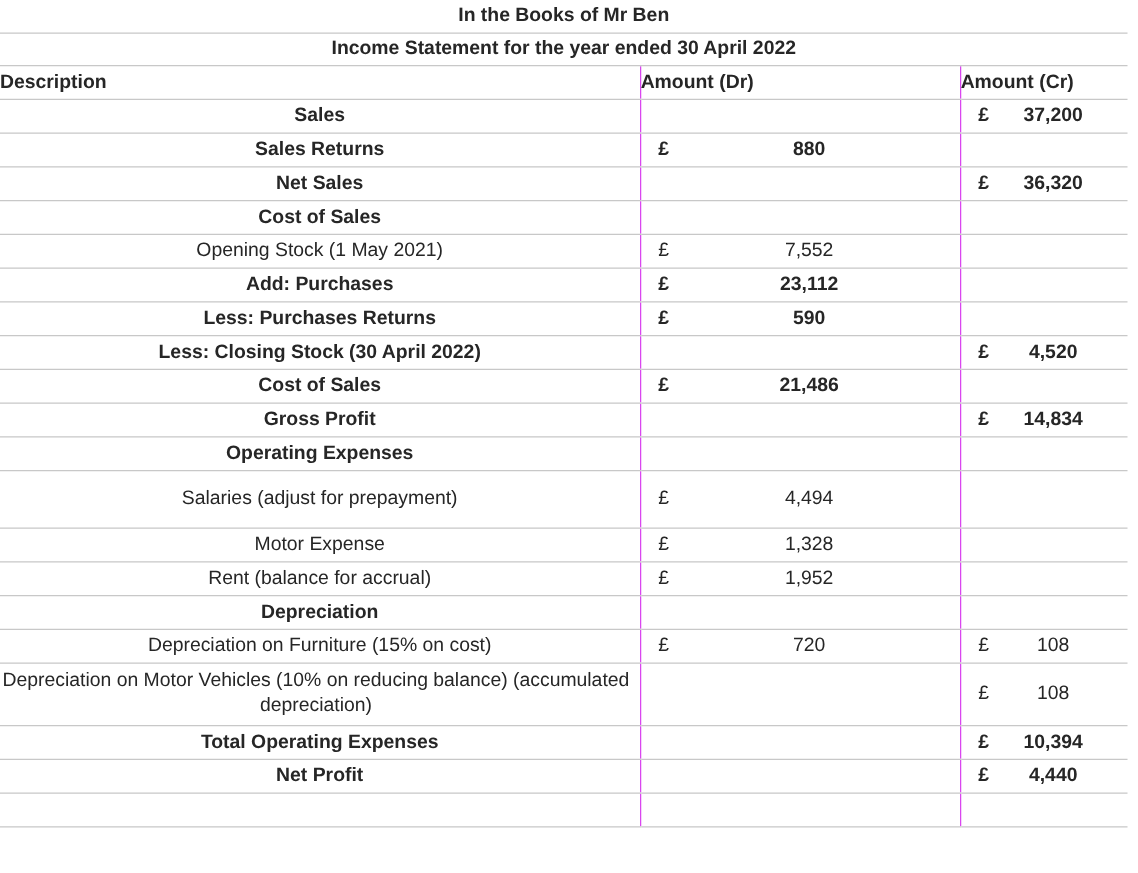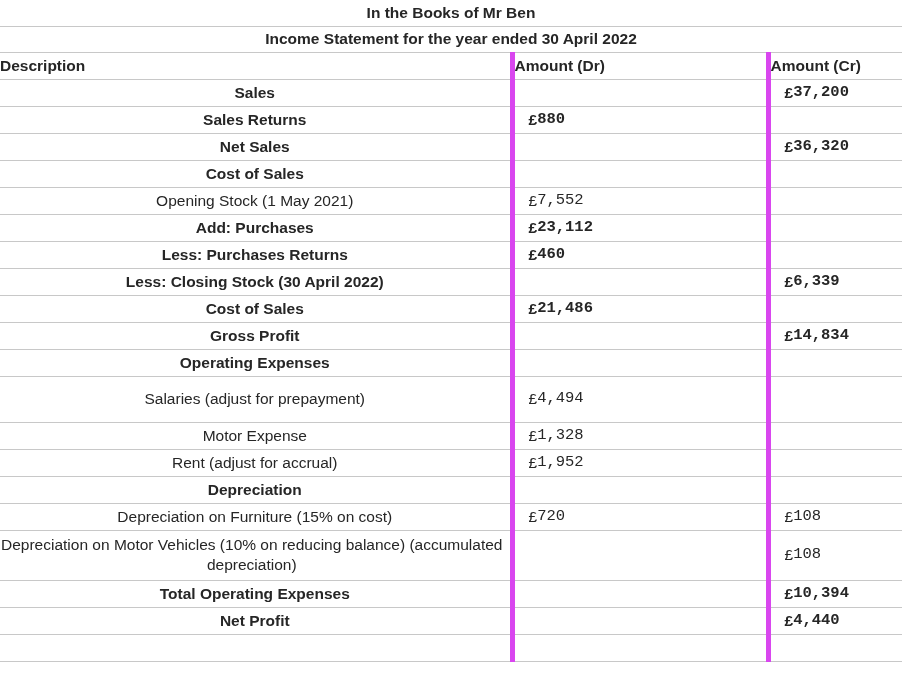--- a/index.html
+++ b/index.html
@@ -23,28 +23,28 @@
   table.stmt col.c-cr   { width:134px; }
 
   table.stmt td {
     border-bottom:1px solid #c8c8c8;
     vertical-align:middle;
     height:27px;
     padding:0;
     line-height:1.28;
   }
   
-  td.dr, td.cr { border-left:5px solid #d946ef; }
+  td.dr, td.cr { border-left:1px solid #d946ef; }
 
   td.desc { padding-left:2px; text-align:center; white-space:nowrap; }
   td.desc.wrap { white-space:normal; padding-right:6px; }
 
   .amt-wrap { display:flex; align-items:center; padding:0 8px 0 14px; }
   .cur  { flex:0 0 auto; }
-  .num  { flex:1 1 auto; text-align:left;font-family:Liberation Mono, monospace; }
+  .num  { flex:1 1 auto; text-align:center; }
 
   tr.title td {
     text-align:center;
     font-weight:bold;
     height:26px;
     font-size:15.5px;
   }
   tr.title.t1 td { border-top:none; }
 
   tr.colhead td {
@@ -137,32 +137,32 @@
               <span class="num">23,112</span>
             </div>
           </td>
           <td class="cr b"></td>
         </tr>
         <tr>
           <td class="desc b">Less: Purchases Returns</td>
           <td class="dr b">
             <div class="amt-wrap">
               <span class="cur">£</span>
-              <span class="num">460</span>
+              <span class="num">590</span>
             </div>
           </td>
           <td class="cr b"></td>
         </tr>
         <tr>
           <td class="desc b">Less: Closing Stock (30 April 2022)</td>
           <td class="dr b"></td>
           <td class="cr b">
             <div class="amt-wrap">
               <span class="cur">£</span>
-              <span class="num">6,339</span>
+              <span class="num">4,520</span>
             </div>
           </td>
         </tr>
         <tr>
           <td class="desc b">Cost of Sales</td>
           <td class="dr b">
             <div class="amt-wrap">
               <span class="cur">£</span>
               <span class="num">21,486</span>
             </div>
@@ -198,21 +198,21 @@
           <td class="desc r">Motor Expense</td>
           <td class="dr r">
             <div class="amt-wrap">
               <span class="cur">£</span>
               <span class="num">1,328</span>
             </div>
           </td>
           <td class="cr r"></td>
         </tr>
         <tr>
-          <td class="desc r">Rent (adjust for accrual)</td>
+          <td class="desc r">Rent (balance for accrual)</td>
           <td class="dr r">
             <div class="amt-wrap">
               <span class="cur">£</span>
               <span class="num">1,952</span>
             </div>
           </td>
           <td class="cr r"></td>
         </tr>
         <tr>
           <td class="desc b">Depreciation</td>

